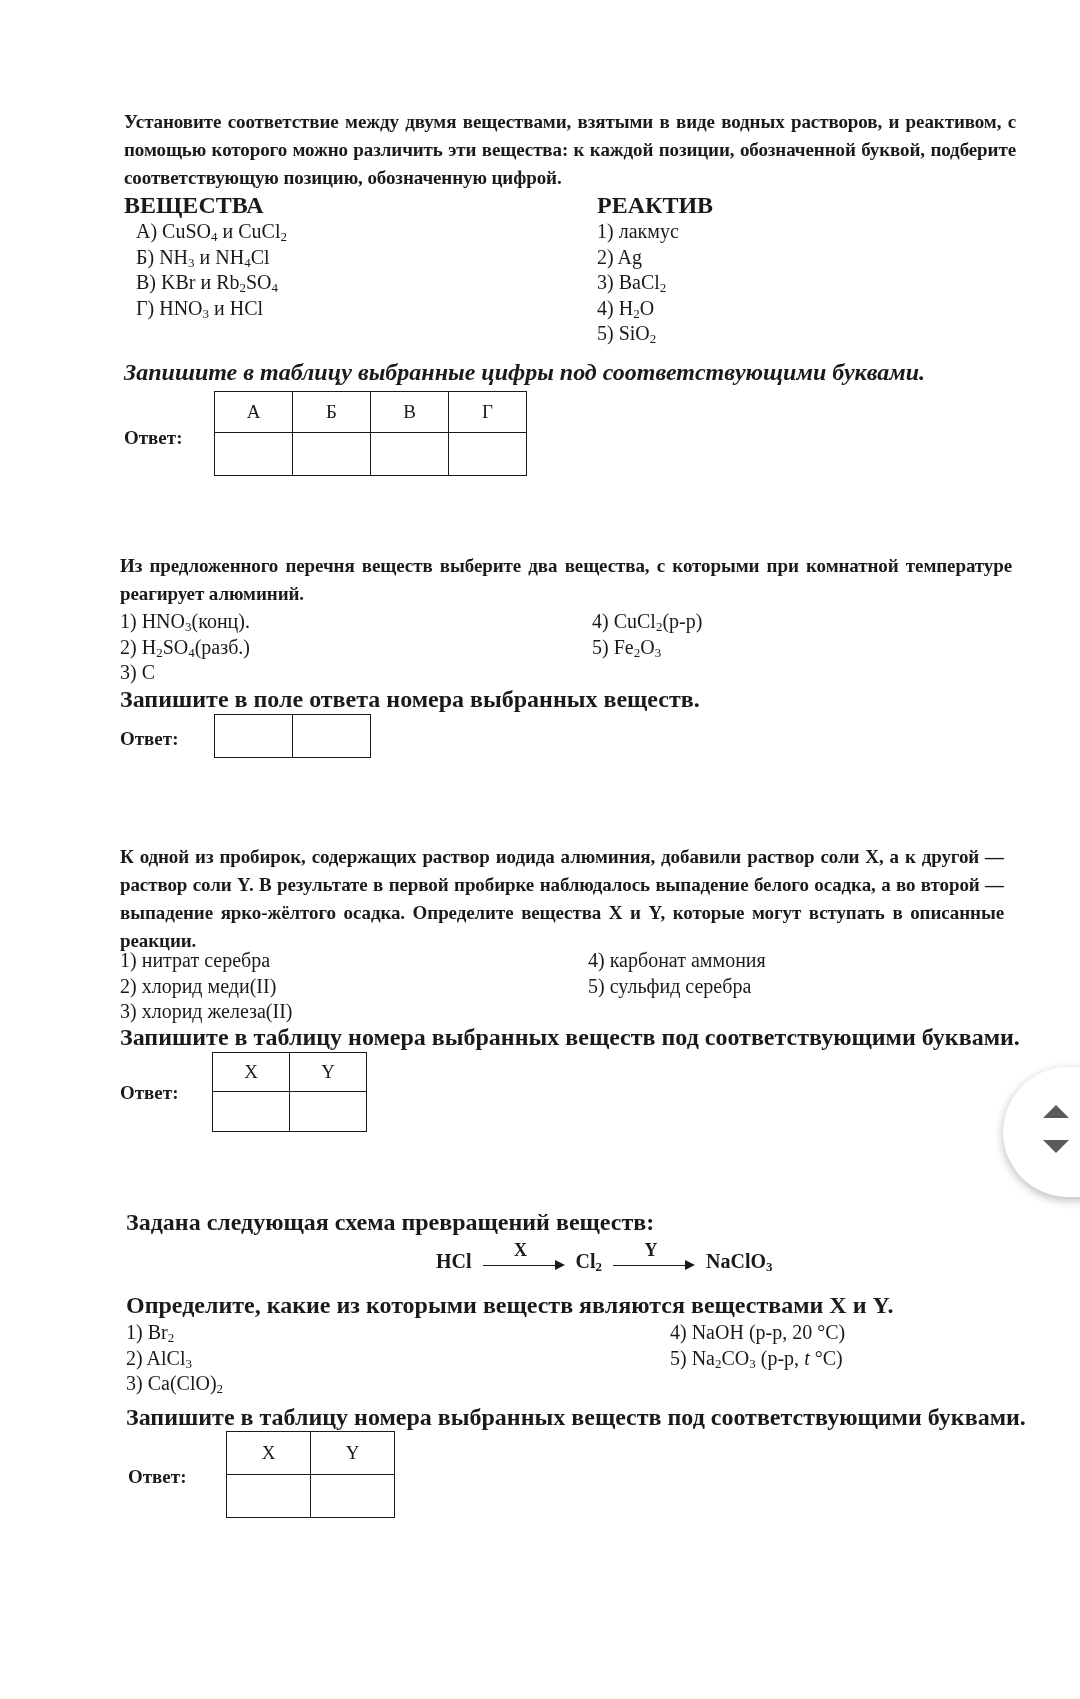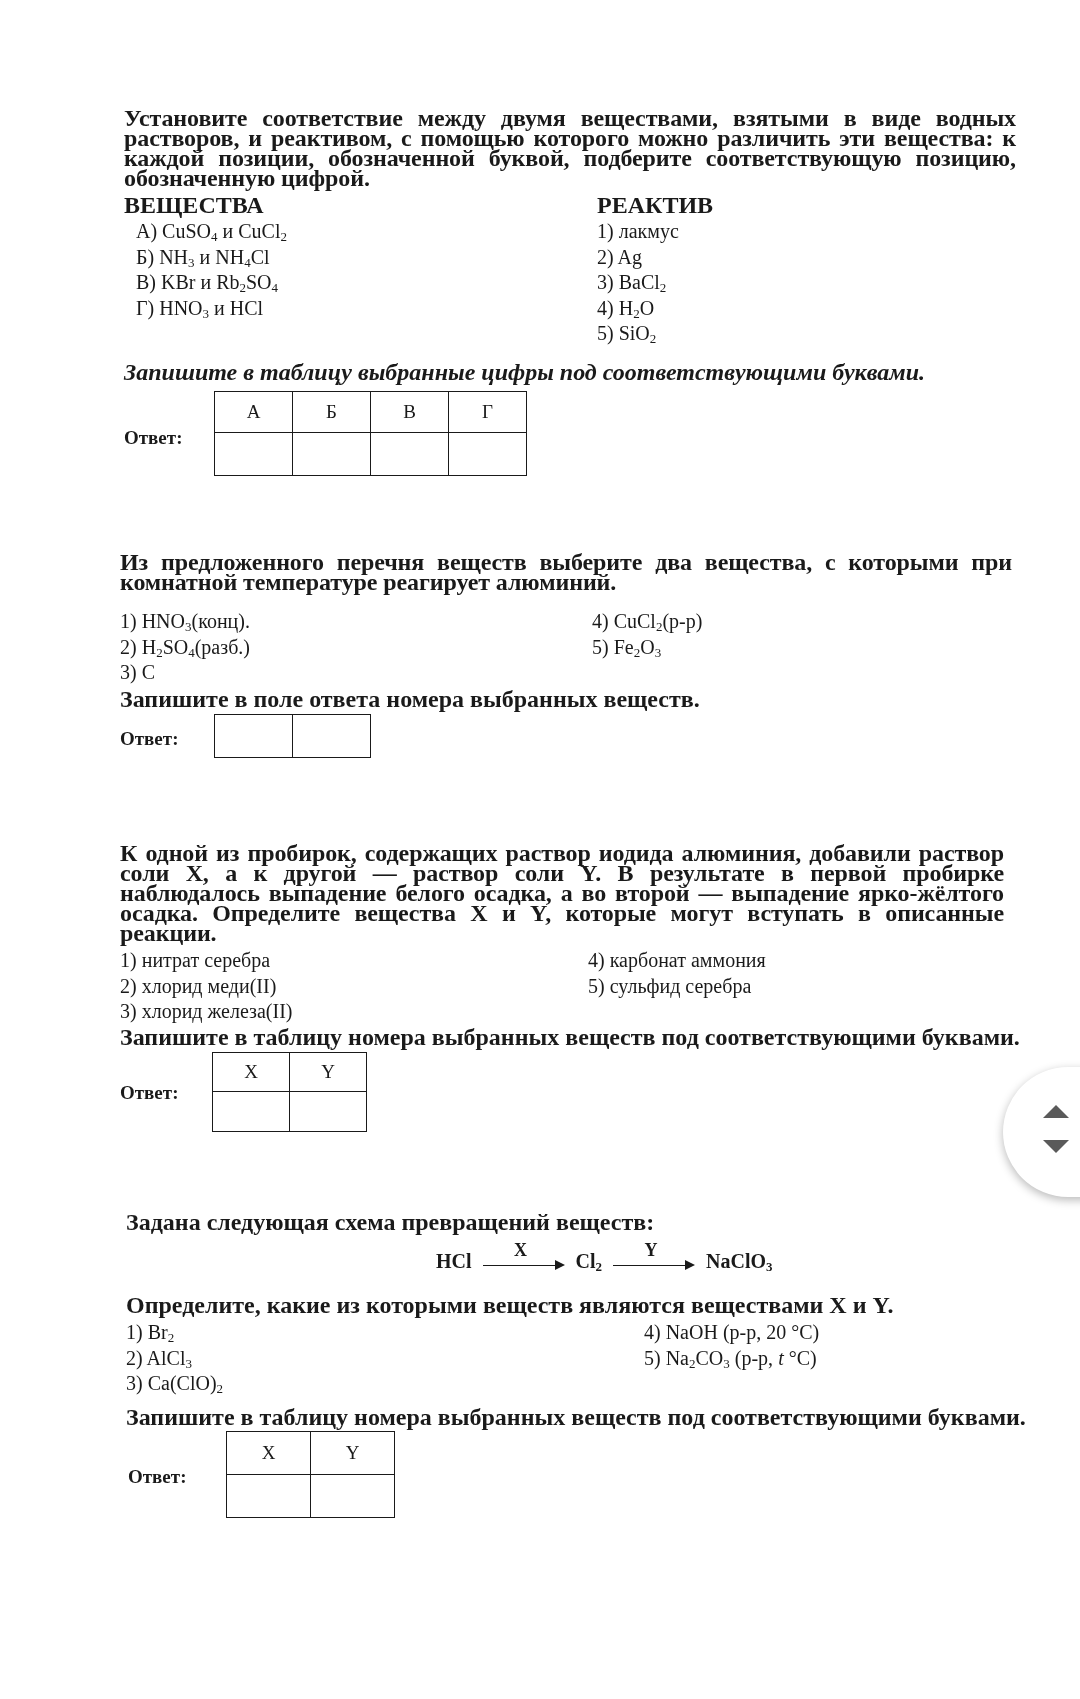--- a/index.html
+++ b/index.html
@@ -1,21 +1,21 @@
 <!DOCTYPE html>
 <html><head>
 <meta charset="utf-8">
 <style>
   html, body { margin: 0; padding: 0; }
   body {
     width: 1080px; height: 1699px; background: #ffffff; position: relative; overflow: hidden;
     font-family: "Liberation Serif", "DejaVu Serif", serif; color: #1a1a1a;
   }
   .abs { position: absolute; }
-  .p { font-size: 24px; line-height: 20px; text-align: justify; font-weight: bold; letter-spacing: -0.1px; }
+  .p { font-size: 19px; line-height: 28px; text-align: justify; font-weight: bold; letter-spacing: -0.1px; }
   .t { font-size: 24px; line-height: 25.5px; font-weight: bold; white-space: nowrap; }
   .n { font-size: 20px; line-height: 25.5px; white-space: nowrap; }
   sub { font-size: 13px; vertical-align: -3px; line-height: 0; }
   table.ans { border-collapse: collapse; position: absolute; }
   table.ans td { border: 1.6px solid #1a1a1a; padding: 0; text-align: center; font-size: 19px; font-family: "Liberation Serif", serif; }
   .lbl { font-size: 19px; font-weight: bold; }
   .scheme { font-size: 20px; white-space: nowrap; font-weight: bold; }
   .arrow { display: inline-block; position: relative; width: 82px; height: 22px; vertical-align: middle; margin: 0 6px; }
   .arrow .ln { position: absolute; left: 0; right: 6px; top: 13px; border-top: 1.5px solid #1a1a1a; }
   .arrow .hd { position: absolute; right: 0; top: 8px; width: 0; height: 0; border-left: 10px solid #1a1a1a; border-top: 5px solid transparent; border-bottom: 5px solid transparent; }
@@ -122,21 +122,21 @@
   <span class="h">Cl<sub>2</sub></span>
   <span class="arrow"><span class="lab">Y</span><span class="ln"></span><span class="hd"></span></span>
   <span class="h">NaClO<sub>3</sub></span>
 </div>
 <div class="abs t" style="left:126px; top:1293px;">Определите, какие из которыми веществ являются веществами X и Y.</div>
 <div class="abs" style="left:126px; top:1320px;">
   <div class="n"><span>1)</span> <span class="h">Br<sub>2</sub></span></div>
   <div class="n"><span>2)</span> <span class="h">AlCl<sub>3</sub></span></div>
   <div class="n"><span>3)</span> <span class="h">Ca(ClO)<sub>2</sub></span></div>
 </div>
-<div class="abs" style="left:644px; top:1320px;">
+<div class="abs" style="left:670px; top:1320px;">
   <div class="n"><span>4)</span> <span class="h">NaOH (р-р, 20 °C)</span></div>
   <div class="n"><span>5)</span> <span class="h">Na<sub>2</sub>CO<sub>3</sub> (р-р, <i>t</i> °C)</span></div>
 </div>
 <div class="abs t" style="left:126px; top:1405px;">Запишите в таблицу номера выбранных веществ под соответствующими буквами.</div>
 <div class="abs lbl" style="left:128px; top:1466px;">Ответ:</div>
 <table class="ans" style="left:226px; top:1431px;">
   <tbody>
       <tr>
     <td style="width:83px;height:42px;">X</td>
     <td style="width:83px;height:42px;">Y</td>

